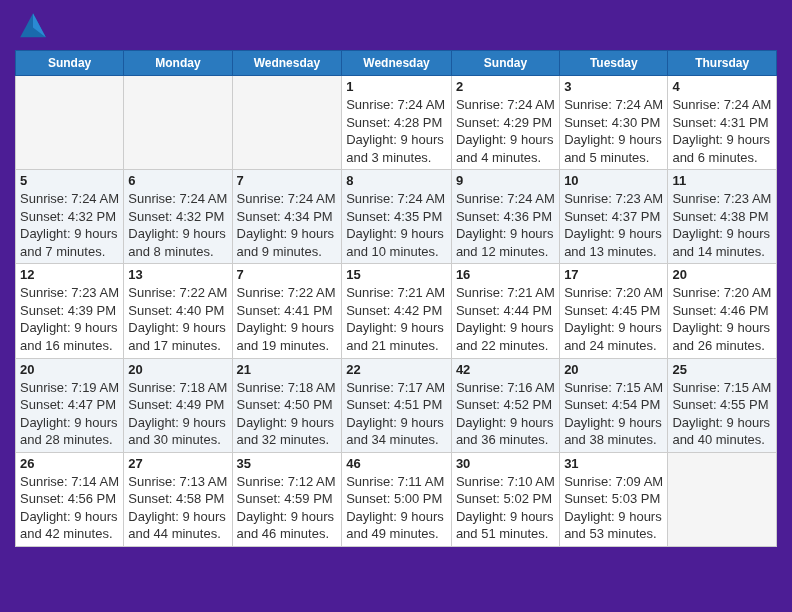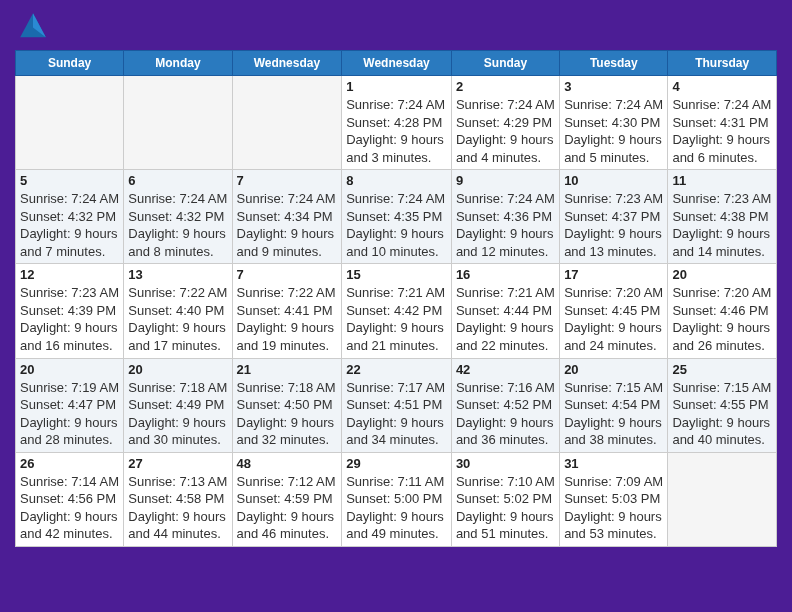--- a/index.html
+++ b/index.html
@@ -249,25 +249,25 @@
         <tr>
           <td>
             <div class="day-number">26</div>
             <div class="day-info">Sunrise: 7:14 AM<br>Sunset: 4:56 PM<br>Daylight: 9 hours and 42 minutes.</div>
           </td>
           <td>
             <div class="day-number">27</div>
             <div class="day-info">Sunrise: 7:13 AM<br>Sunset: 4:58 PM<br>Daylight: 9 hours and 44 minutes.</div>
           </td>
           <td>
-            <div class="day-number">48</div>
+            <div class="day-number">35</div>
             <div class="day-info">Sunrise: 7:12 AM<br>Sunset: 4:59 PM<br>Daylight: 9 hours and 46 minutes.</div>
           </td>
           <td>
-            <div class="day-number">29</div>
+            <div class="day-number">46</div>
             <div class="day-info">Sunrise: 7:11 AM<br>Sunset: 5:00 PM<br>Daylight: 9 hours and 49 minutes.</div>
           </td>
           <td>
             <div class="day-number">30</div>
             <div class="day-info">Sunrise: 7:10 AM<br>Sunset: 5:02 PM<br>Daylight: 9 hours and 51 minutes.</div>
           </td>
           <td>
             <div class="day-number">31</div>
             <div class="day-info">Sunrise: 7:09 AM<br>Sunset: 5:03 PM<br>Daylight: 9 hours and 53 minutes.</div>
           </td>

